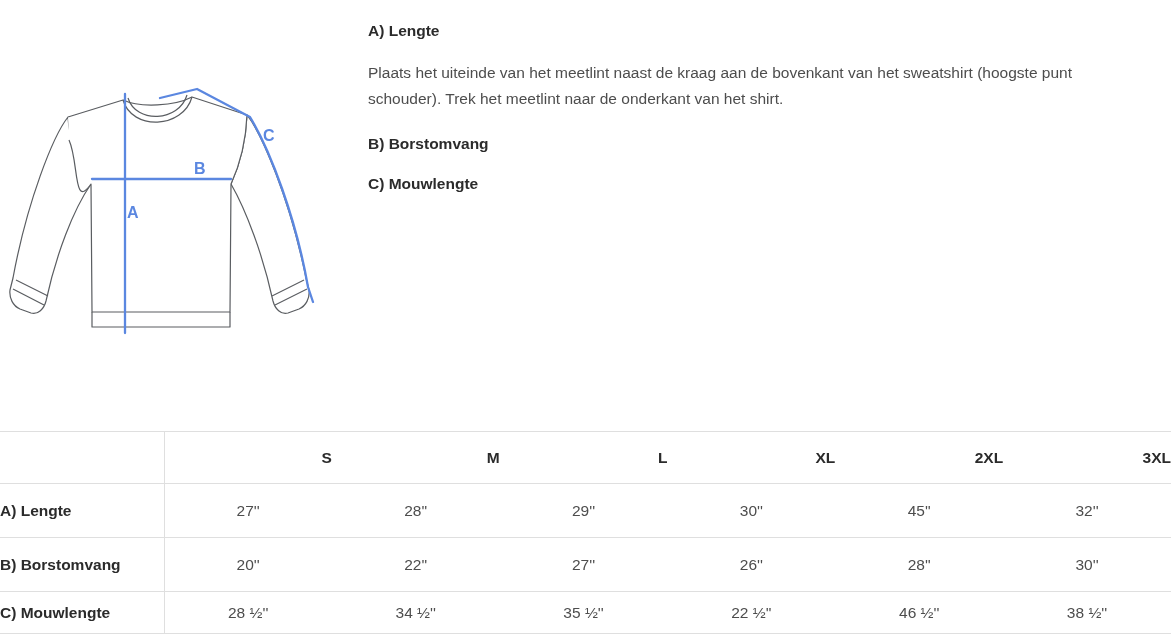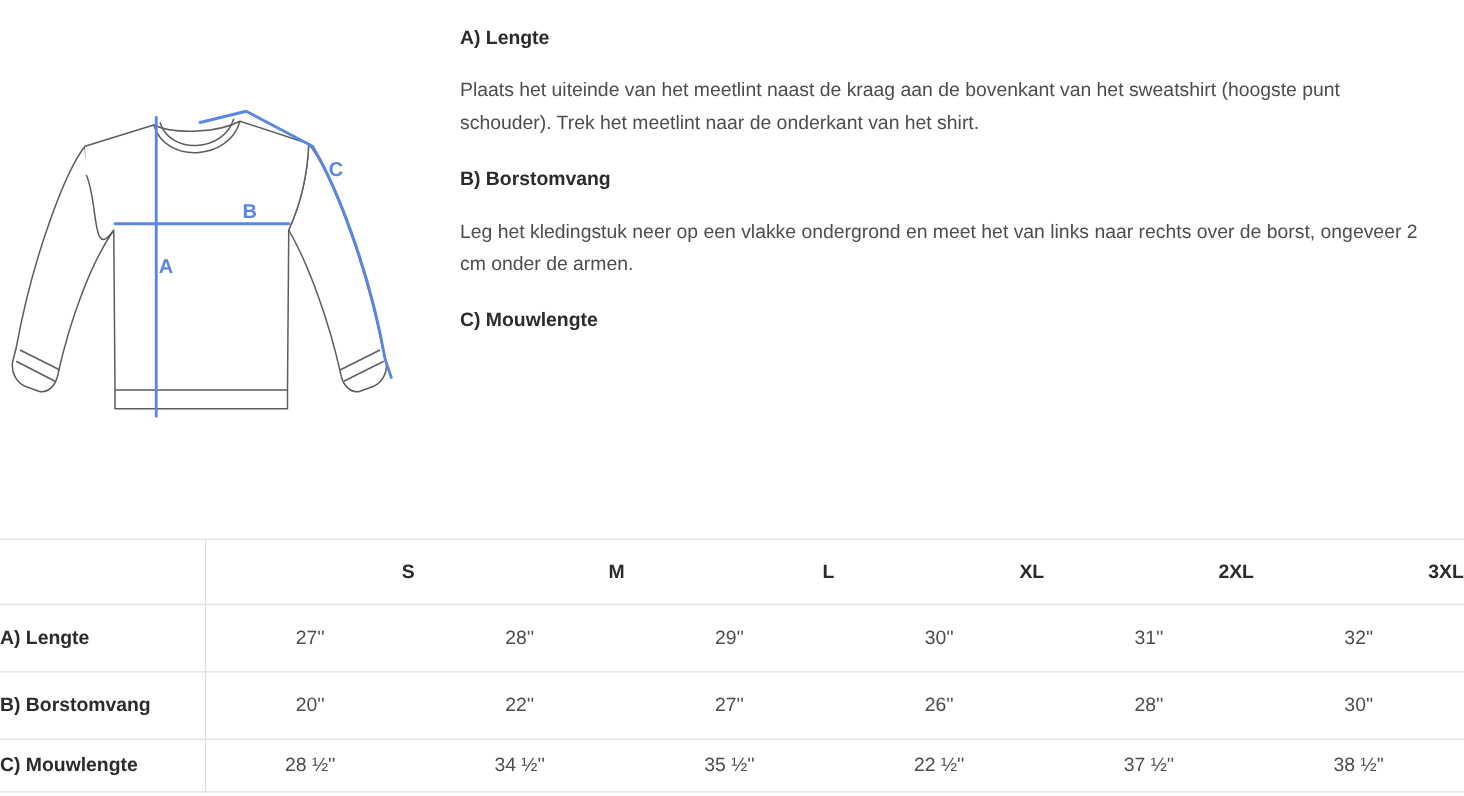--- a/index.html
+++ b/index.html
@@ -107,21 +107,20 @@
       <text class="measure-label" x="194" y="174">B</text>
       <text class="measure-label" x="263" y="141">C</text>
     </g>
   </svg>
 
   <div class="content">
     <h3 class="section-heading">A) Lengte</h3>
     <p class="section-body">Plaats het uiteinde van het meetlint naast de kraag aan de bovenkant van het sweatshirt (hoogste punt schouder). Trek het meetlint naar de onderkant van het shirt.</p>
 
     <h3 class="section-heading">B) Borstomvang</h3>
-    <p class="section-body">Leg het kledingstuk neer op een vlakke ondergrond en meet het van links naar rechts over de borst, ongeveer 2 cm onder de armen.</p>
 
     <h3 class="section-heading">C) Mouwlengte</h3>
 
   </div>
 
   <table class="size-table">
     <colgroup>
       <col class="col-label">
         <col>
         <col>
@@ -141,37 +140,37 @@
         <th class="size-col">3XL</th>
       </tr>
     </thead>
     <tbody>
       <tr class="row-tall">
         <th class="row-label">A) Lengte</th>
         <td class="value-cell">27''</td>
         <td class="value-cell">28''</td>
         <td class="value-cell">29''</td>
         <td class="value-cell">30''</td>
-        <td class="value-cell">31''</td>
+        <td class="value-cell">45''</td>
         <td class="value-cell">32''</td>
       </tr>
       <tr class="row-tall">
         <th class="row-label">B) Borstomvang</th>
         <td class="value-cell">20''</td>
         <td class="value-cell">22''</td>
         <td class="value-cell">27''</td>
         <td class="value-cell">26''</td>
         <td class="value-cell">28''</td>
         <td class="value-cell">30''</td>
       </tr>
       <tr class="row-last">
         <th class="row-label">C) Mouwlengte</th>
         <td class="value-cell">28 ½''</td>
         <td class="value-cell">34 ½''</td>
         <td class="value-cell">35 ½''</td>
         <td class="value-cell">22 ½''</td>
-        <td class="value-cell">37 ½''</td>
+        <td class="value-cell">46 ½''</td>
         <td class="value-cell">38 ½''</td>
       </tr>
     </tbody>
   </table>
 
 </div>
 
 </body></html>

